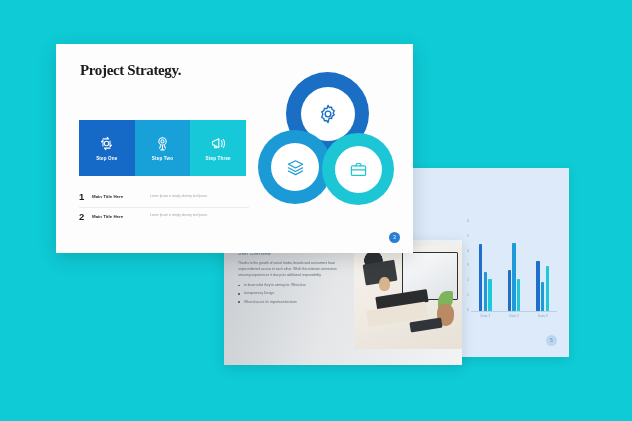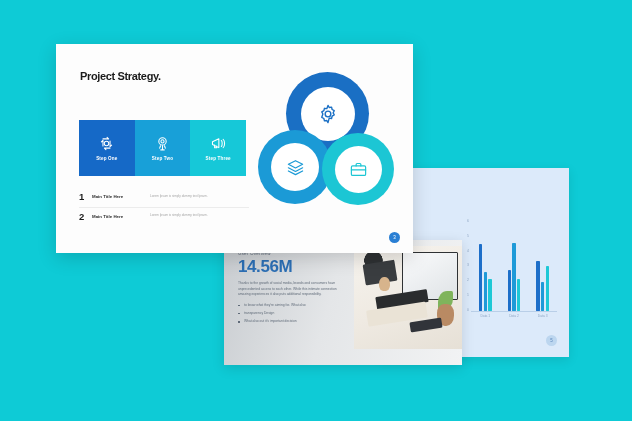--- a/index.html
+++ b/index.html
@@ -155,23 +155,24 @@
   
   .slide-main {
     position: absolute;
     left: 56px; top: 44px;
     width: 357px; height: 209px;
     background: #fdfdfd;
     box-shadow: 0 5px 18px rgba(0,0,0,.16);
     overflow: hidden;
   }
   .main-title {
-    position: absolute; left: 24px; top: 26px;
-    font-size: 11px; font-weight: 700; color: #1b1b1b;
+    position: absolute; left: 24px; top: 18px;
+    font-size: 15px; font-weight: 700; color: #1b1b1b;
     letter-spacing: -.35px;
+    font-family: Liberation Serif, serif;
   }
 
   .steps {
     position: absolute; left: 23px; top: 76px;
     width: 167px; height: 56px;
     display: flex;
   }
   .step {
     flex: 1;
     display: flex; flex-direction: column;
@@ -266,21 +267,20 @@
           <span class="x-label">Data 2</span>
           <span class="x-label">Data 3</span>
         </div>
     </div>
     <div class="page-badge badge-chart">5</div>
   </div>
 
   <div class="slide-overview">
     <div class="ov-left">
       <div class="ov-kicker">User Overview</div>
-      <div class="ov-number">14.56M</div>
       <div class="ov-para">Thanks to the growth of social media, brands and consumers have unprecedented access to each other. While this intimate connection amazing experiences it also puts additional responsibility.</div>
       <ul class="ov-bullets">
           <li>to know what they're aiming for. What also</li>
           <li>transparency Design</li>
           <li>What also out it's important decision</li>
         </ul>
     </div>
     <div class="ov-photo">
       <div class="ph-tray"></div>
       <div class="ph-cup"></div>

